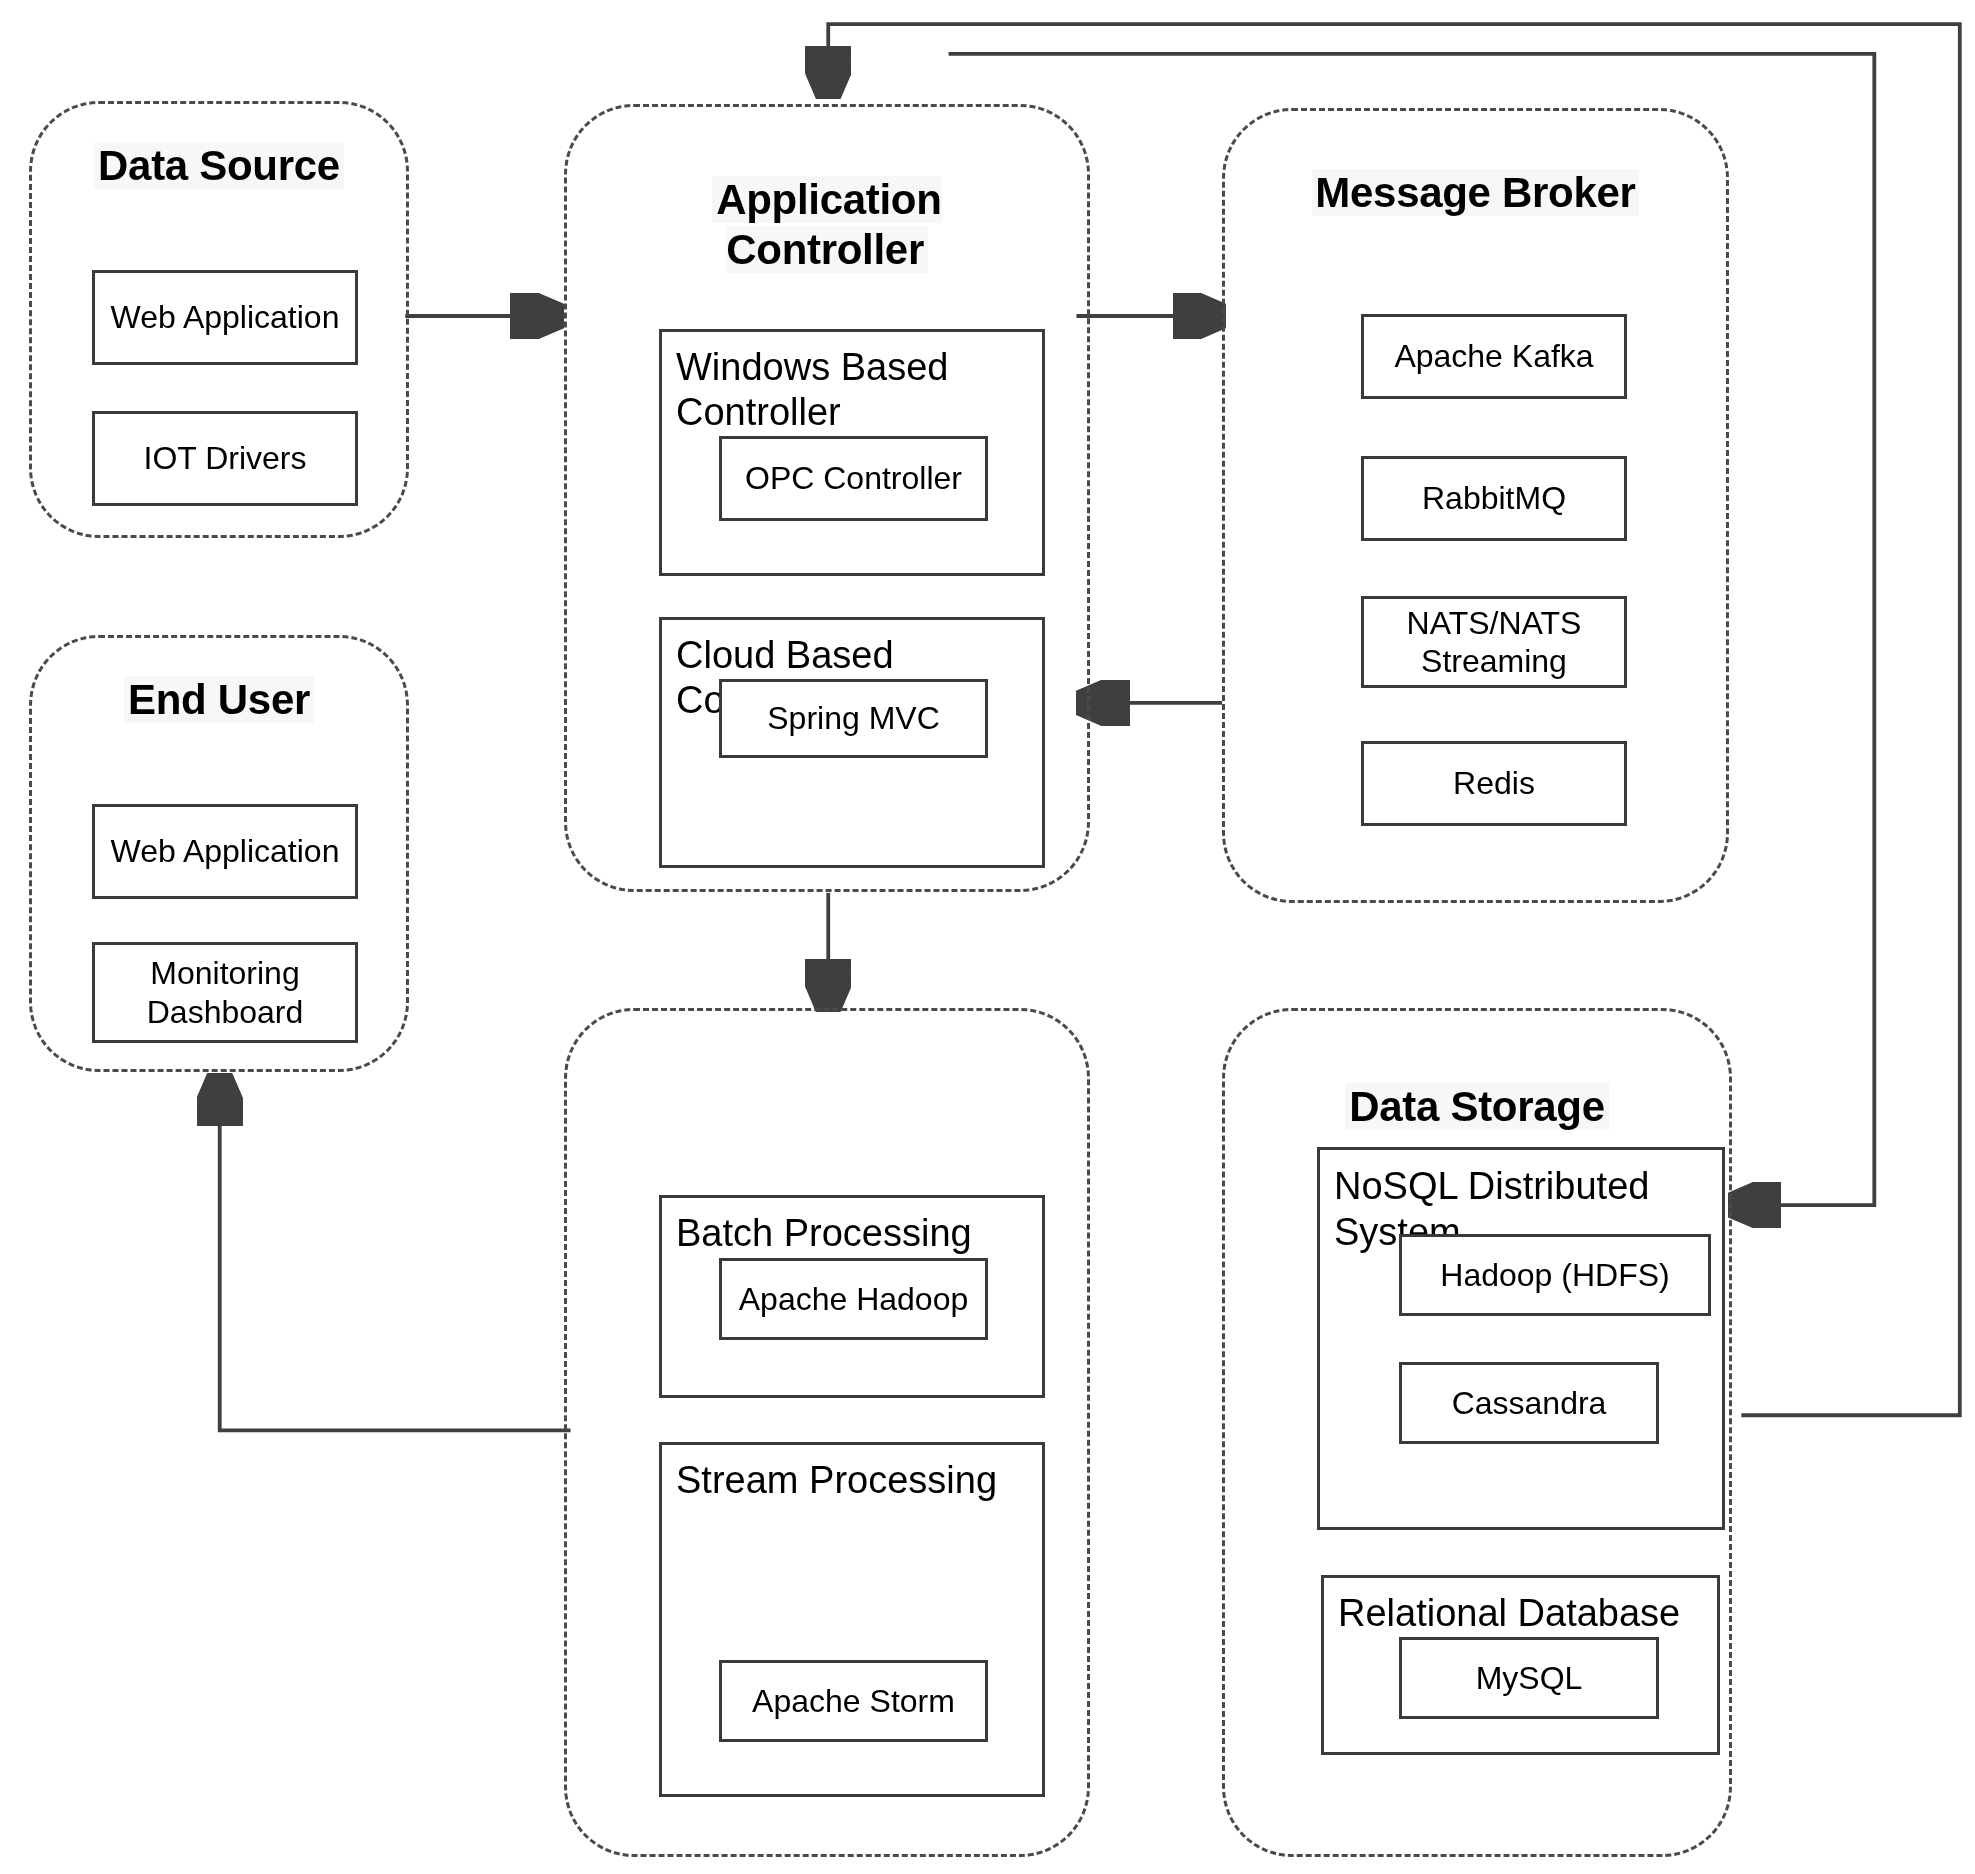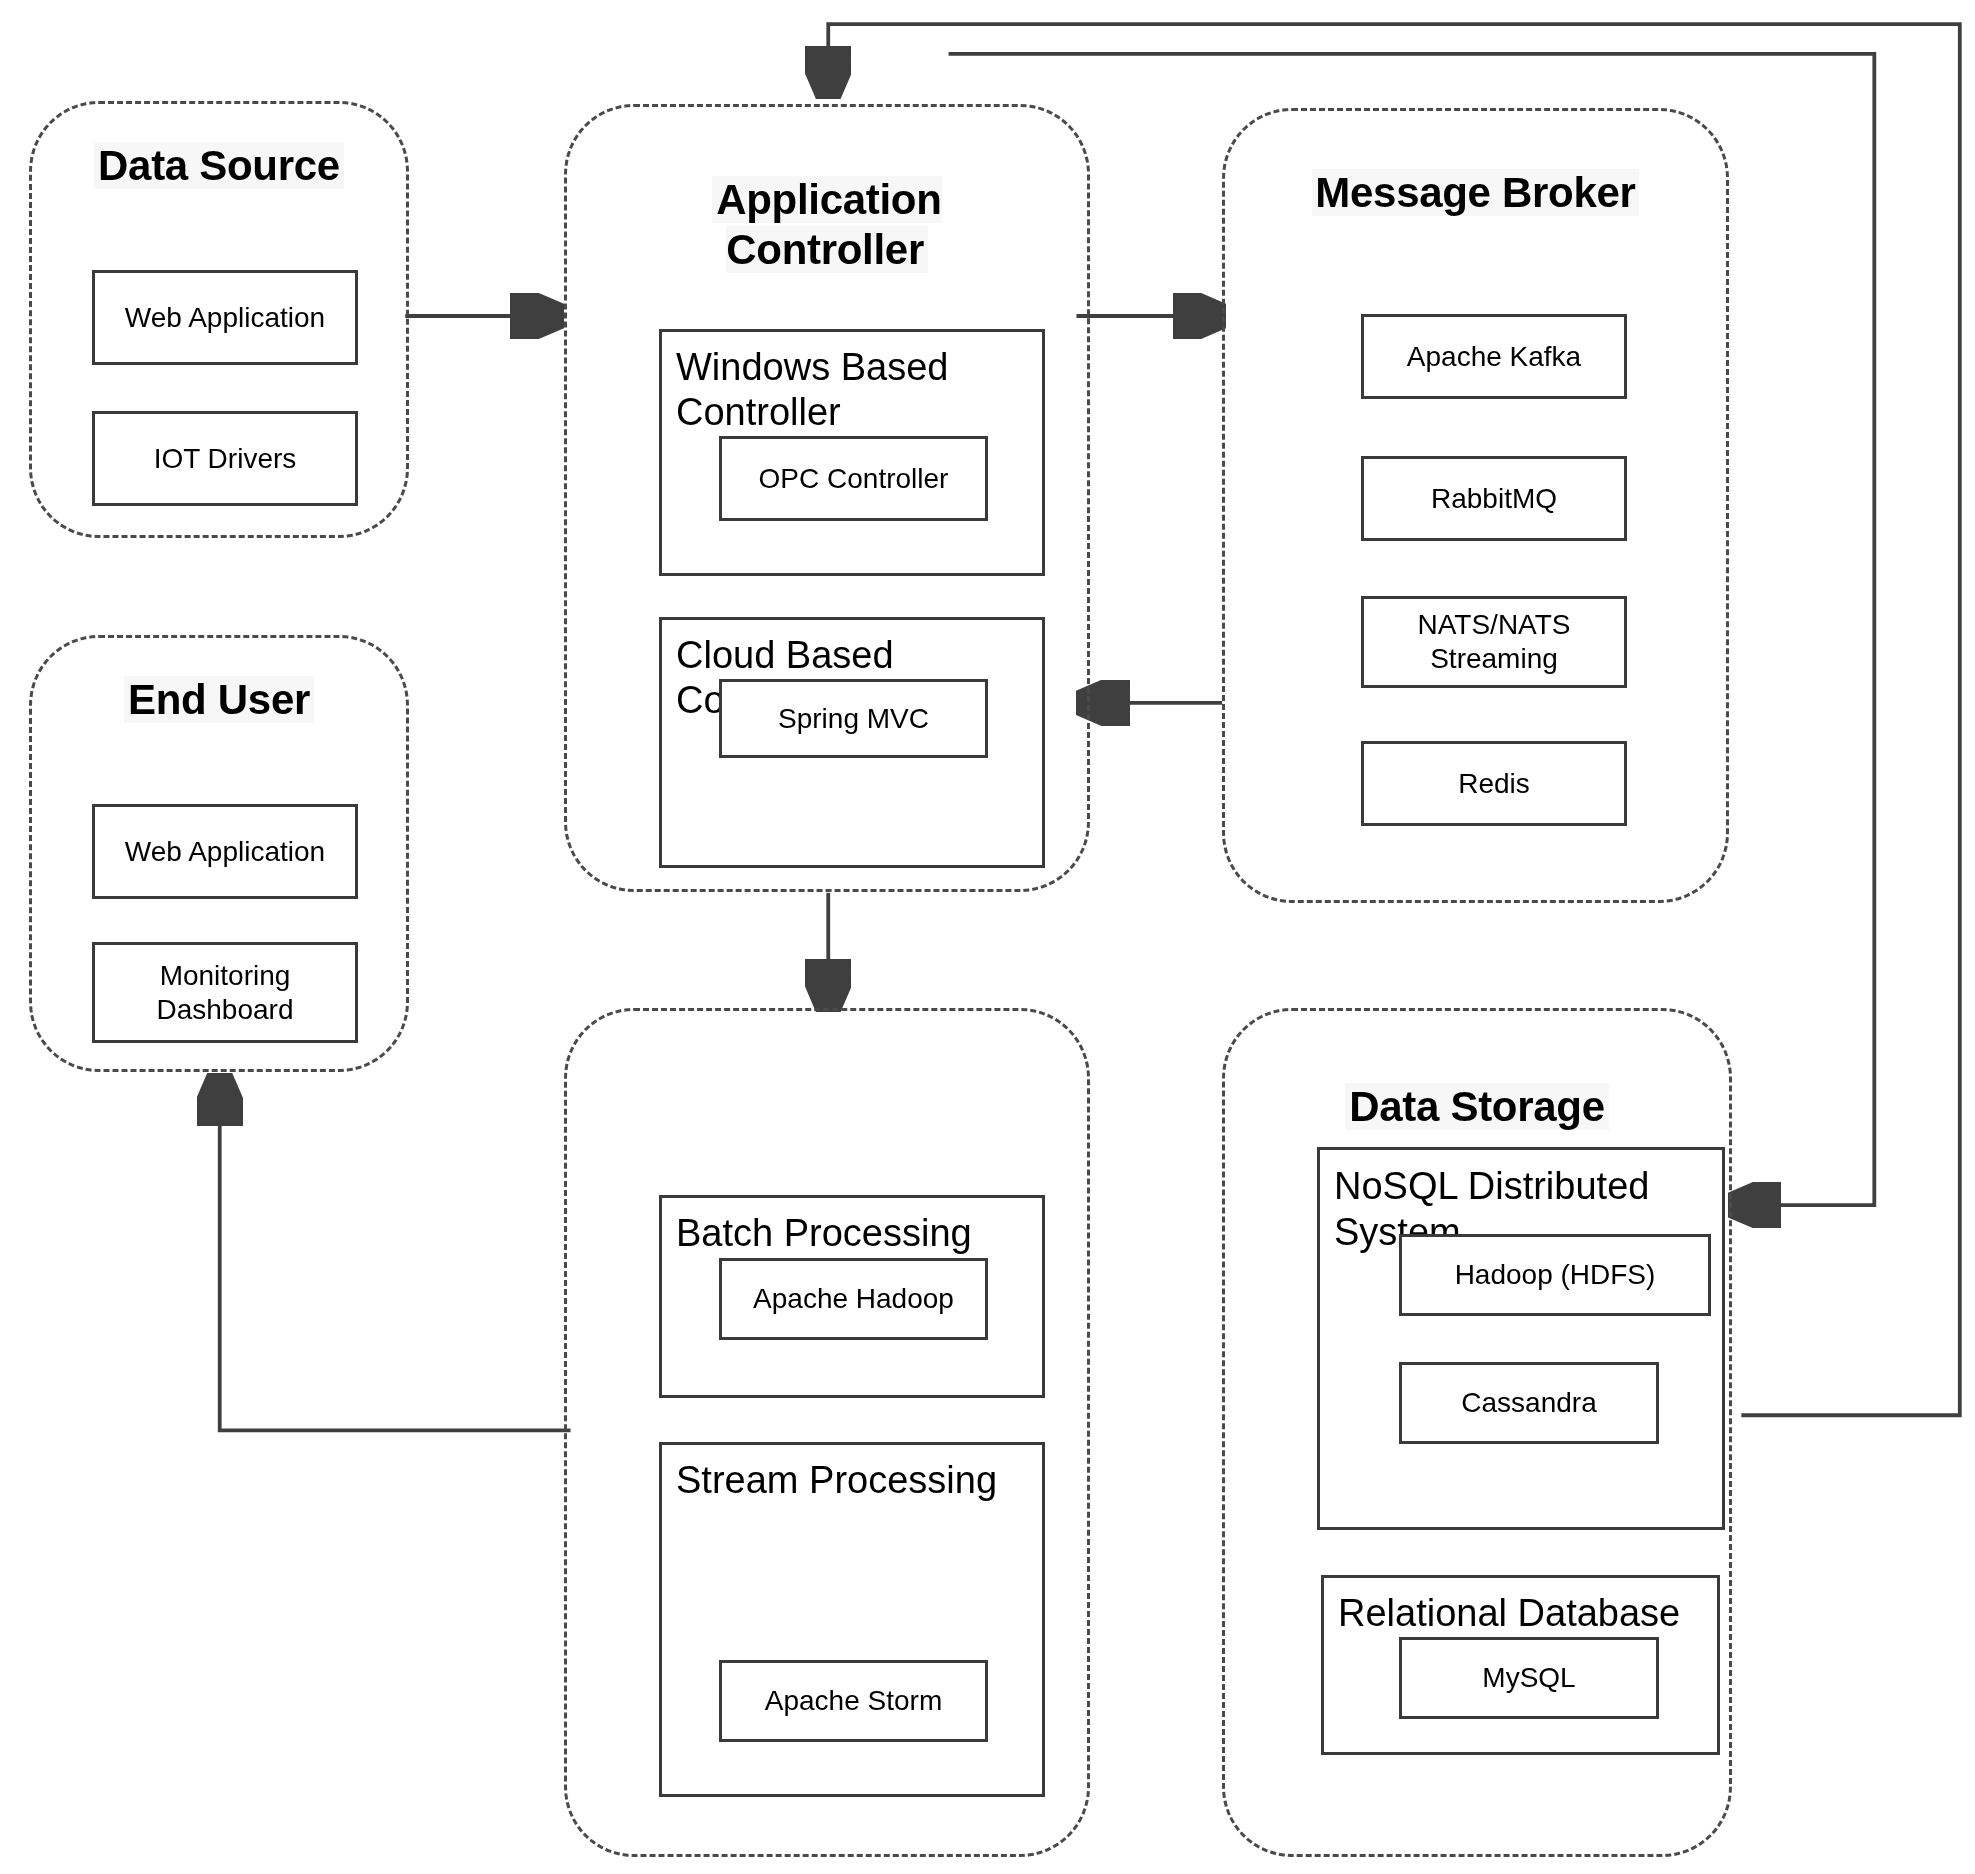--- a/index.html
+++ b/index.html
@@ -60,21 +60,21 @@
   
   .box {
     position: absolute;
     box-sizing: border-box;
     border: 3.8px solid #3a3a3a;
     background: #ffffff;
     display: flex;
     align-items: center;
     justify-content: center;
     text-align: center;
-    font-size: 28px;
+    font-size: 32px;
     line-height: 1.2;
     color: #000000;
     white-space: pre-line;
   }
   
   #wires {
     position: absolute;
     left: 0;
     top: 0;
     width: 1975px;

